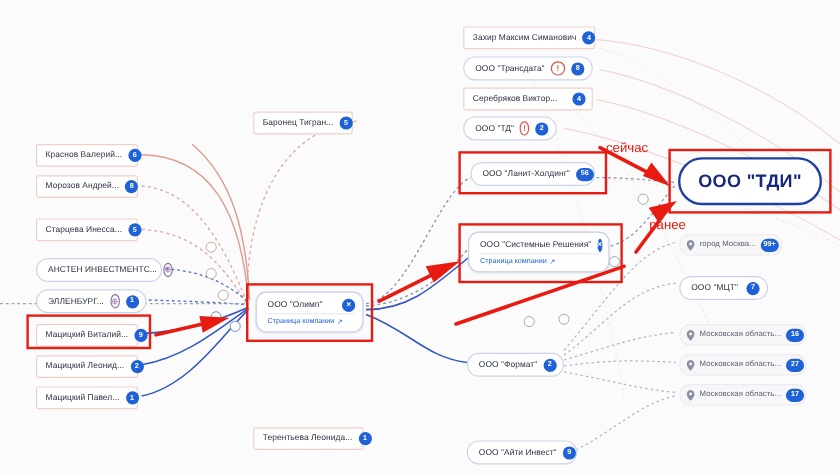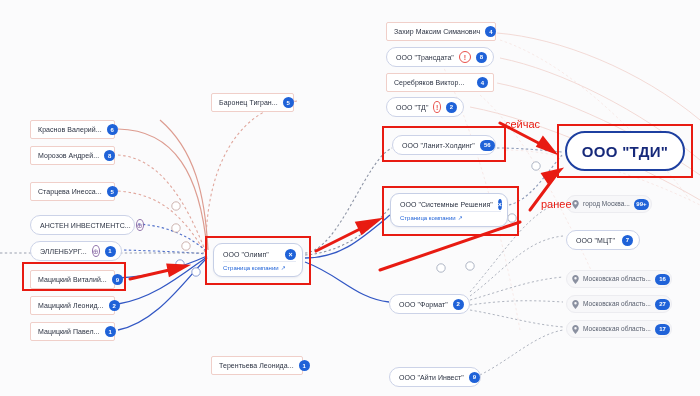--- a/index.html
+++ b/index.html
@@ -370,15 +370,15 @@
         <span class="badge badge-blue" style="margin-left: auto;">17</span>
       </div>
     </div>
   <div id="overlay">
       <div class="hl" style="left: 22px; top: 262px; width: 104px; height: 29px;"></div>
       <div class="hl" style="left: 205px; top: 236px; width: 106px; height: 49px;"></div>
       <div class="hl" style="left: 382px; top: 126px; width: 124px; height: 36px;"></div>
       <div class="hl" style="left: 382px; top: 186px; width: 137px; height: 50px;"></div>
       <div class="hl" style="left: 557px; top: 124px; width: 136px; height: 54px;"></div>
       <div class="anno" style="left: 505px; top: 118px;">сейчас</div>
-      <div class="anno" style="left: 508px; top: 198px; padding-left: 33px;">ранее</div>
+      <div class="anno" style="left: 508px; top: 182px; padding-left: 33px;">ранее</div>
     </div>
 </div>
 
 </body></html>

